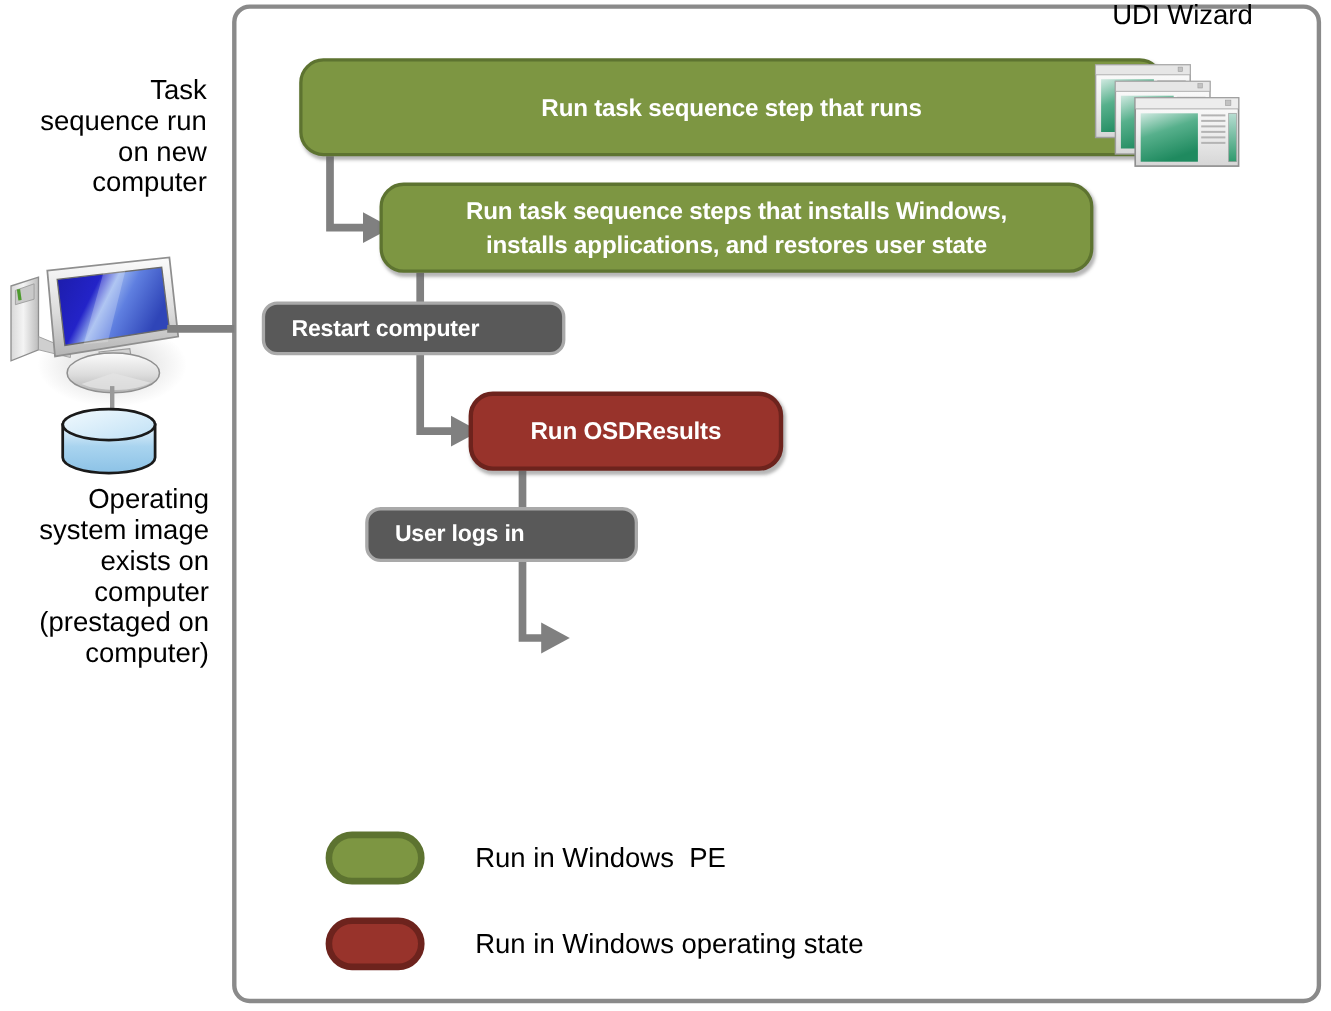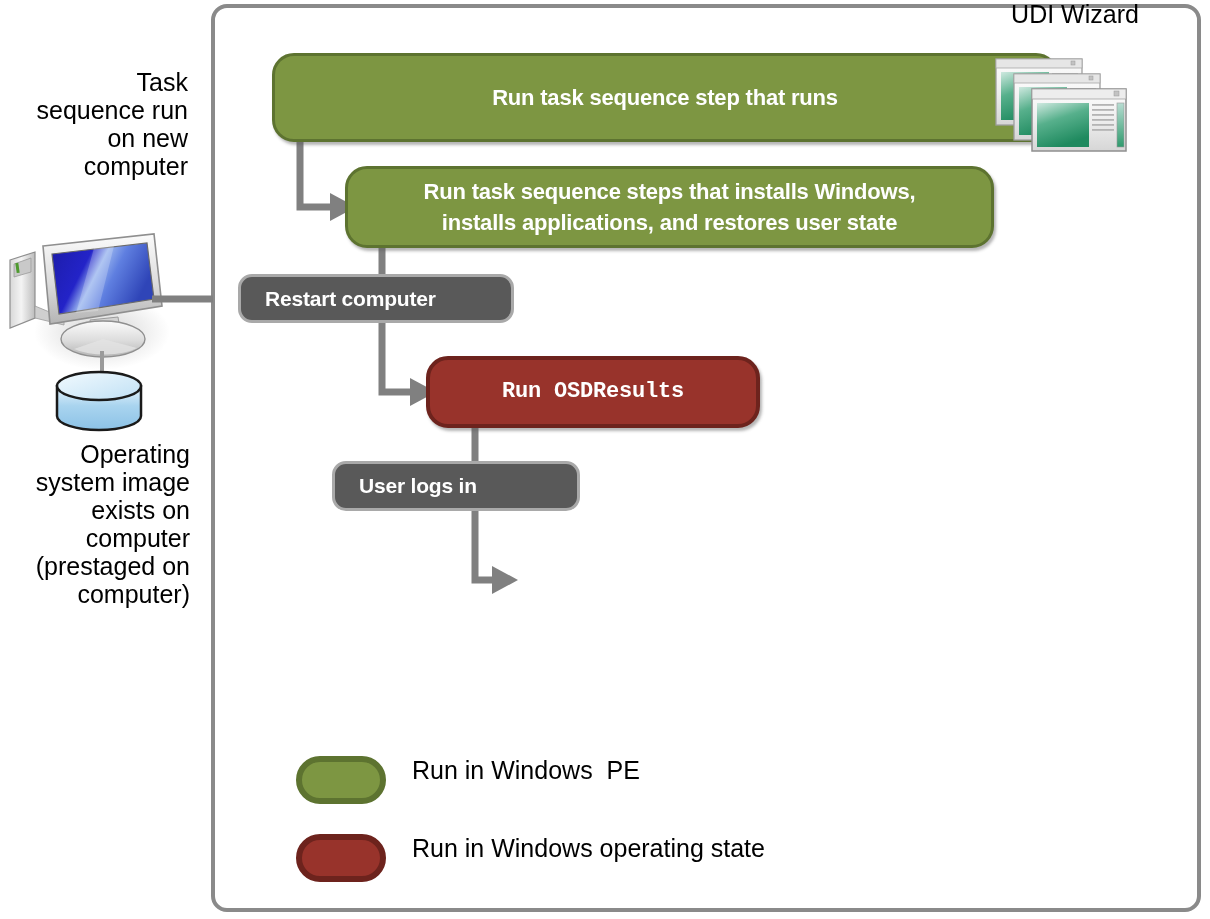--- a/index.html
+++ b/index.html
@@ -92,21 +92,21 @@
     line-height: 26px;
     justify-content: flex-start;
     padding-left: 24px;
   }
   .node-gray .txt { text-align: left; }
 
   
   #node-ts-udi     { left: 272px; top: 53px;  width: 786px; height: 89px; }
   #node-ts-install { left: 345px; top: 166px; width: 649px; height: 82px; }
   #node-restart    { left: 238px; top: 274px; width: 276px; height: 49px; }
-  #node-osdresults { left: 426px; top: 356px; width: 334px; height: 72px; font-family: Liberation Mono, monospace; }
+  #node-osdresults { left: 426px; top: 356px; width: 286px; height: 72px; }
   #node-userlogin  { left: 332px; top: 461px; width: 248px; height: 50px; }
   #node-appinst    { left: 507px; top: 543px; width: 300px; height: 75px; }
 
   
   #udi-caption {
     position: absolute;
     left: 975px;
     top: 0;
     width: 200px;
     text-align: center;
@@ -128,20 +128,22 @@
     left: 2px;
     top: 232px;
     width: 190px;
     height: 200px;
   }
 
   
   .legend-row {
     position: absolute;
     display: flex;
+    align-items: center;
+    gap: 20px;
   }
   #legend-row-pe { left: 296px; top: 756px; }
   #legend-row-os { left: 296px; top: 834px; }
   .legend-swatch {
     width: 90px;
     height: 48px;
     border-radius: 24px;
     box-sizing: border-box;
   }
   .swatch-green { background: #7d9642; border: 6px solid #5d7330; }

